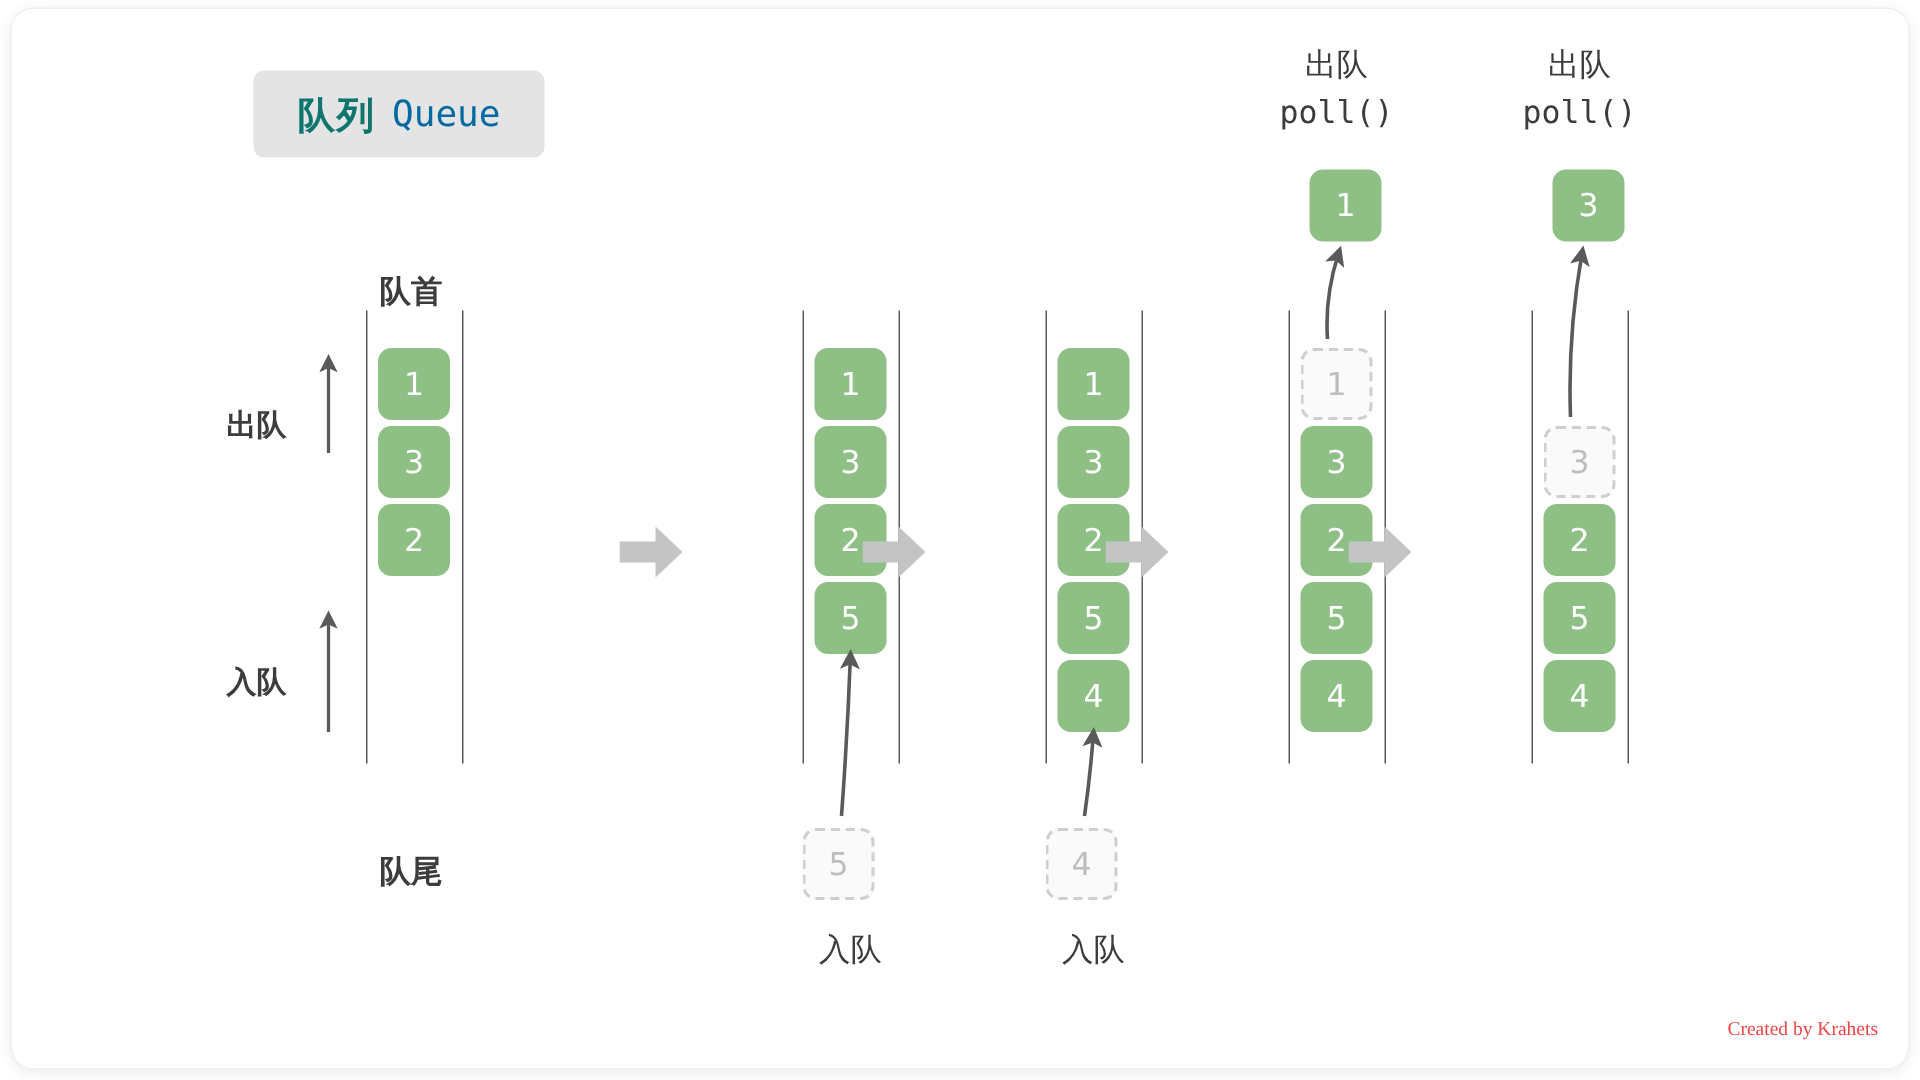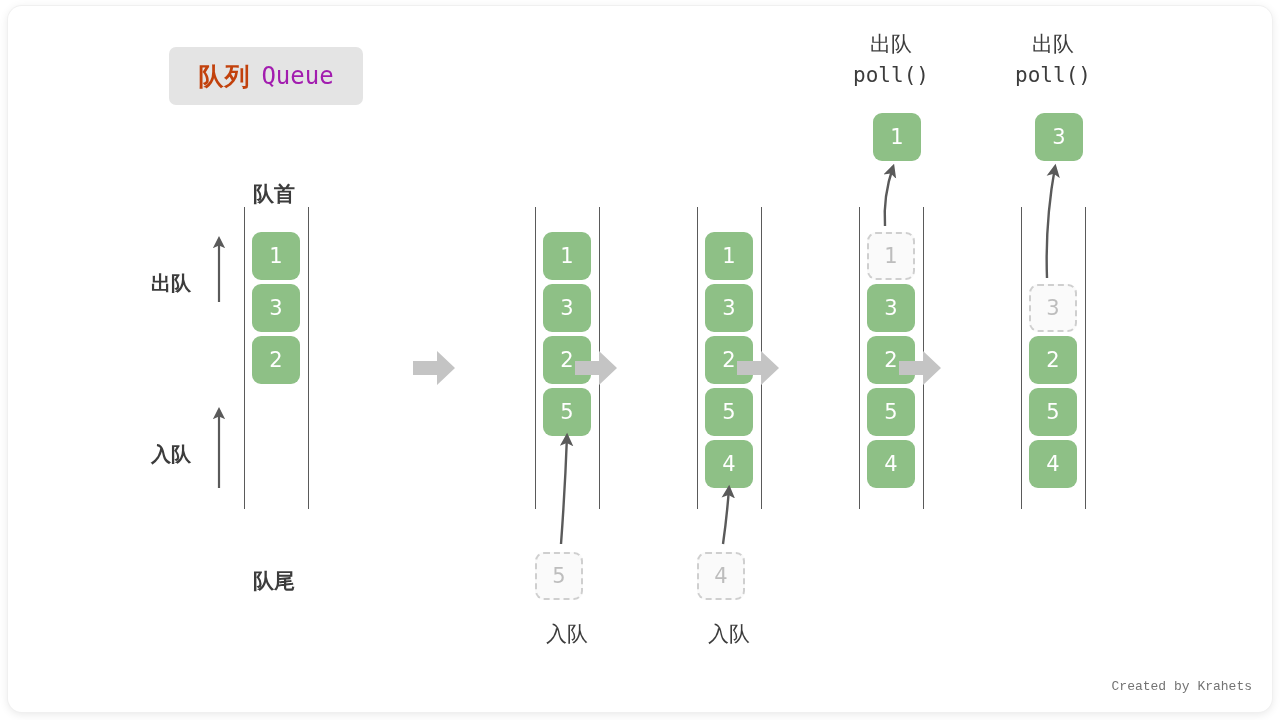--- a/index.html
+++ b/index.html
@@ -24,27 +24,27 @@
   .title-badge {
     position: absolute;
     left: 161px; top: 41px;
     width: 194px; height: 58px;
     background: #e4e4e4;
     border-radius: 7px;
     display: flex; align-items: center; justify-content: center;
     white-space: nowrap;
   }
   .title-cn {
-    font-size: 25px; font-weight: bold; color: #c2410c;
+    font-size: 25px; font-weight: bold; color: #0f766e;
     letter-spacing: 1px;
     text-align: center;
   }
   .title-en {
     font-family: "DejaVu Sans Mono", monospace;
-    font-size: 24px; color: #a21caf; margin-left: 11px;
+    font-size: 24px; color: #0369a1; margin-left: 11px;
   }
 
   
   .cap-bold {
     position: absolute;
     font-size: 21px; font-weight: bold; color: #3c3c3c;
     white-space: nowrap; text-align: center;
   }
 
   
@@ -98,23 +98,23 @@
     display: block;
     font-family: "DejaVu Sans Mono", monospace;
     font-size: 21px; color: #3c3c3c;
   }
   .op-code .arg { color: #4a9c4a; font-weight: bold; }
 
   
   .credit {
     position: absolute;
     right: 20px; bottom: 18px;
-    font-family: Liberation Mono, monospace;
+    font-family: Liberation Serif, serif;
     font-size: 13px;
-    color: #737373;
+    color: #ef4444;
     white-space: nowrap;
   }
 
   svg.overlay {
     position: absolute; left: 0; top: 0;
     width: 1264px; height: 706px;
     pointer-events: none;
   }
 </style>
 </head>

